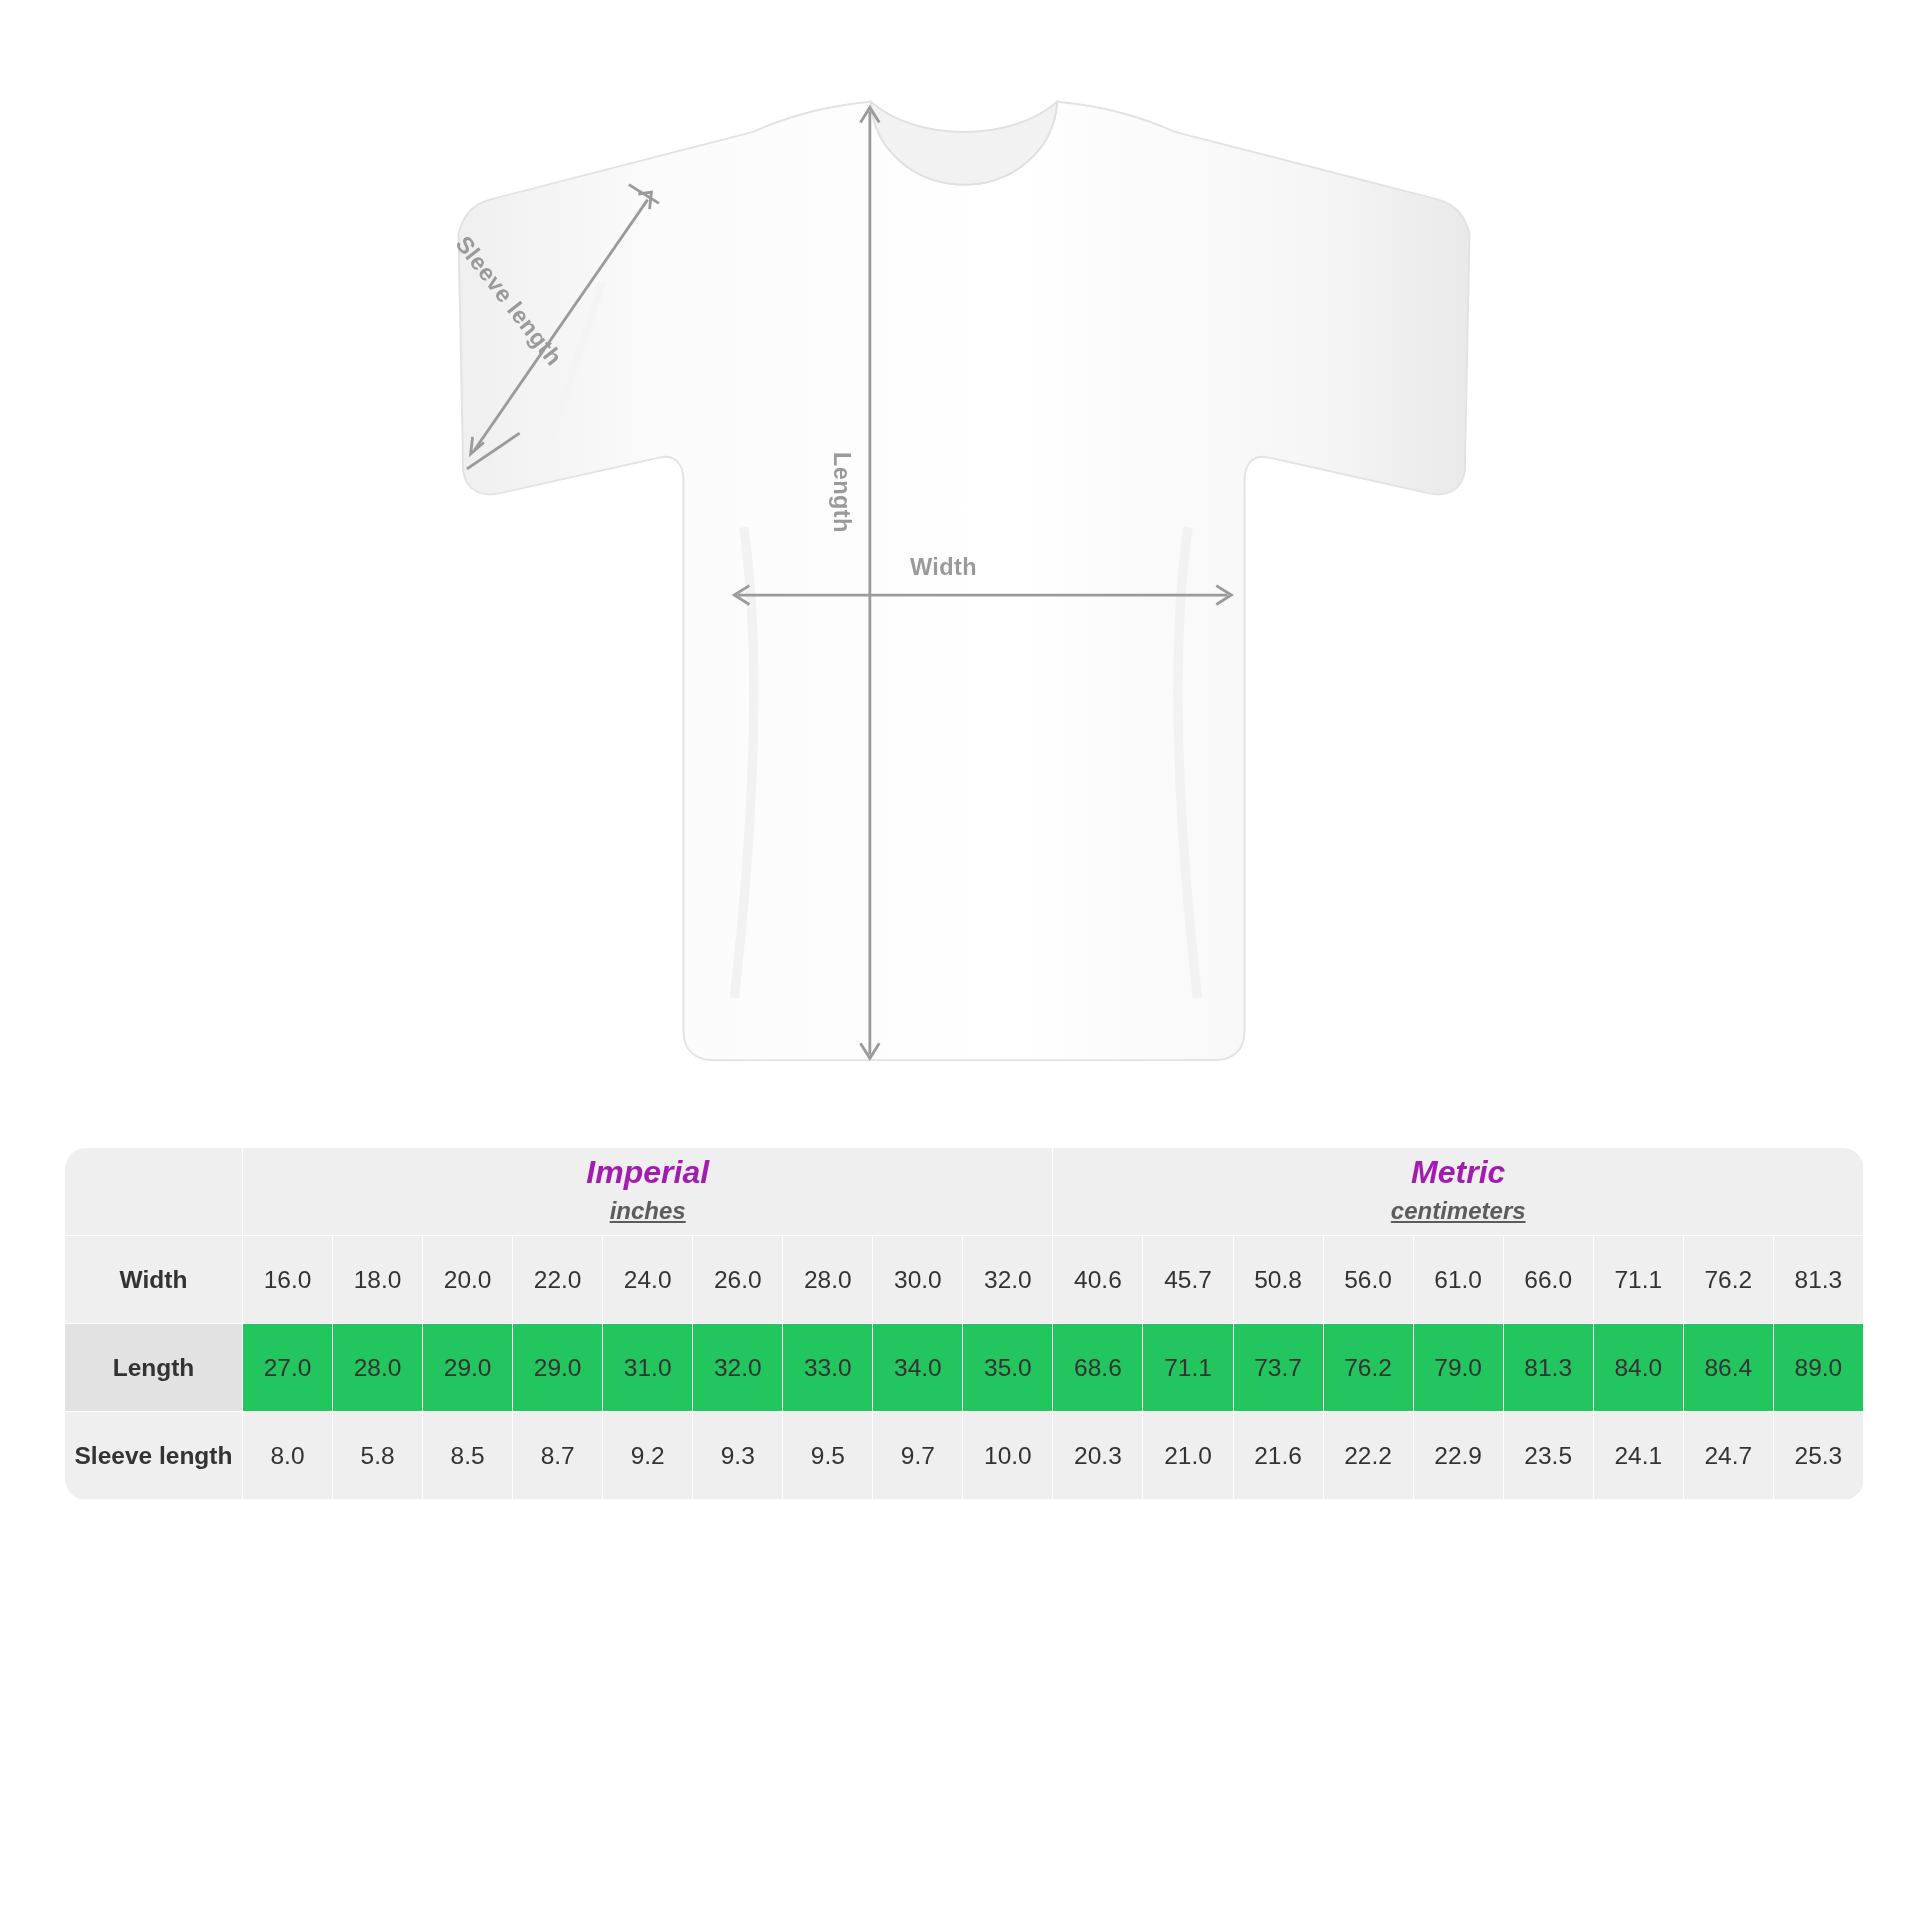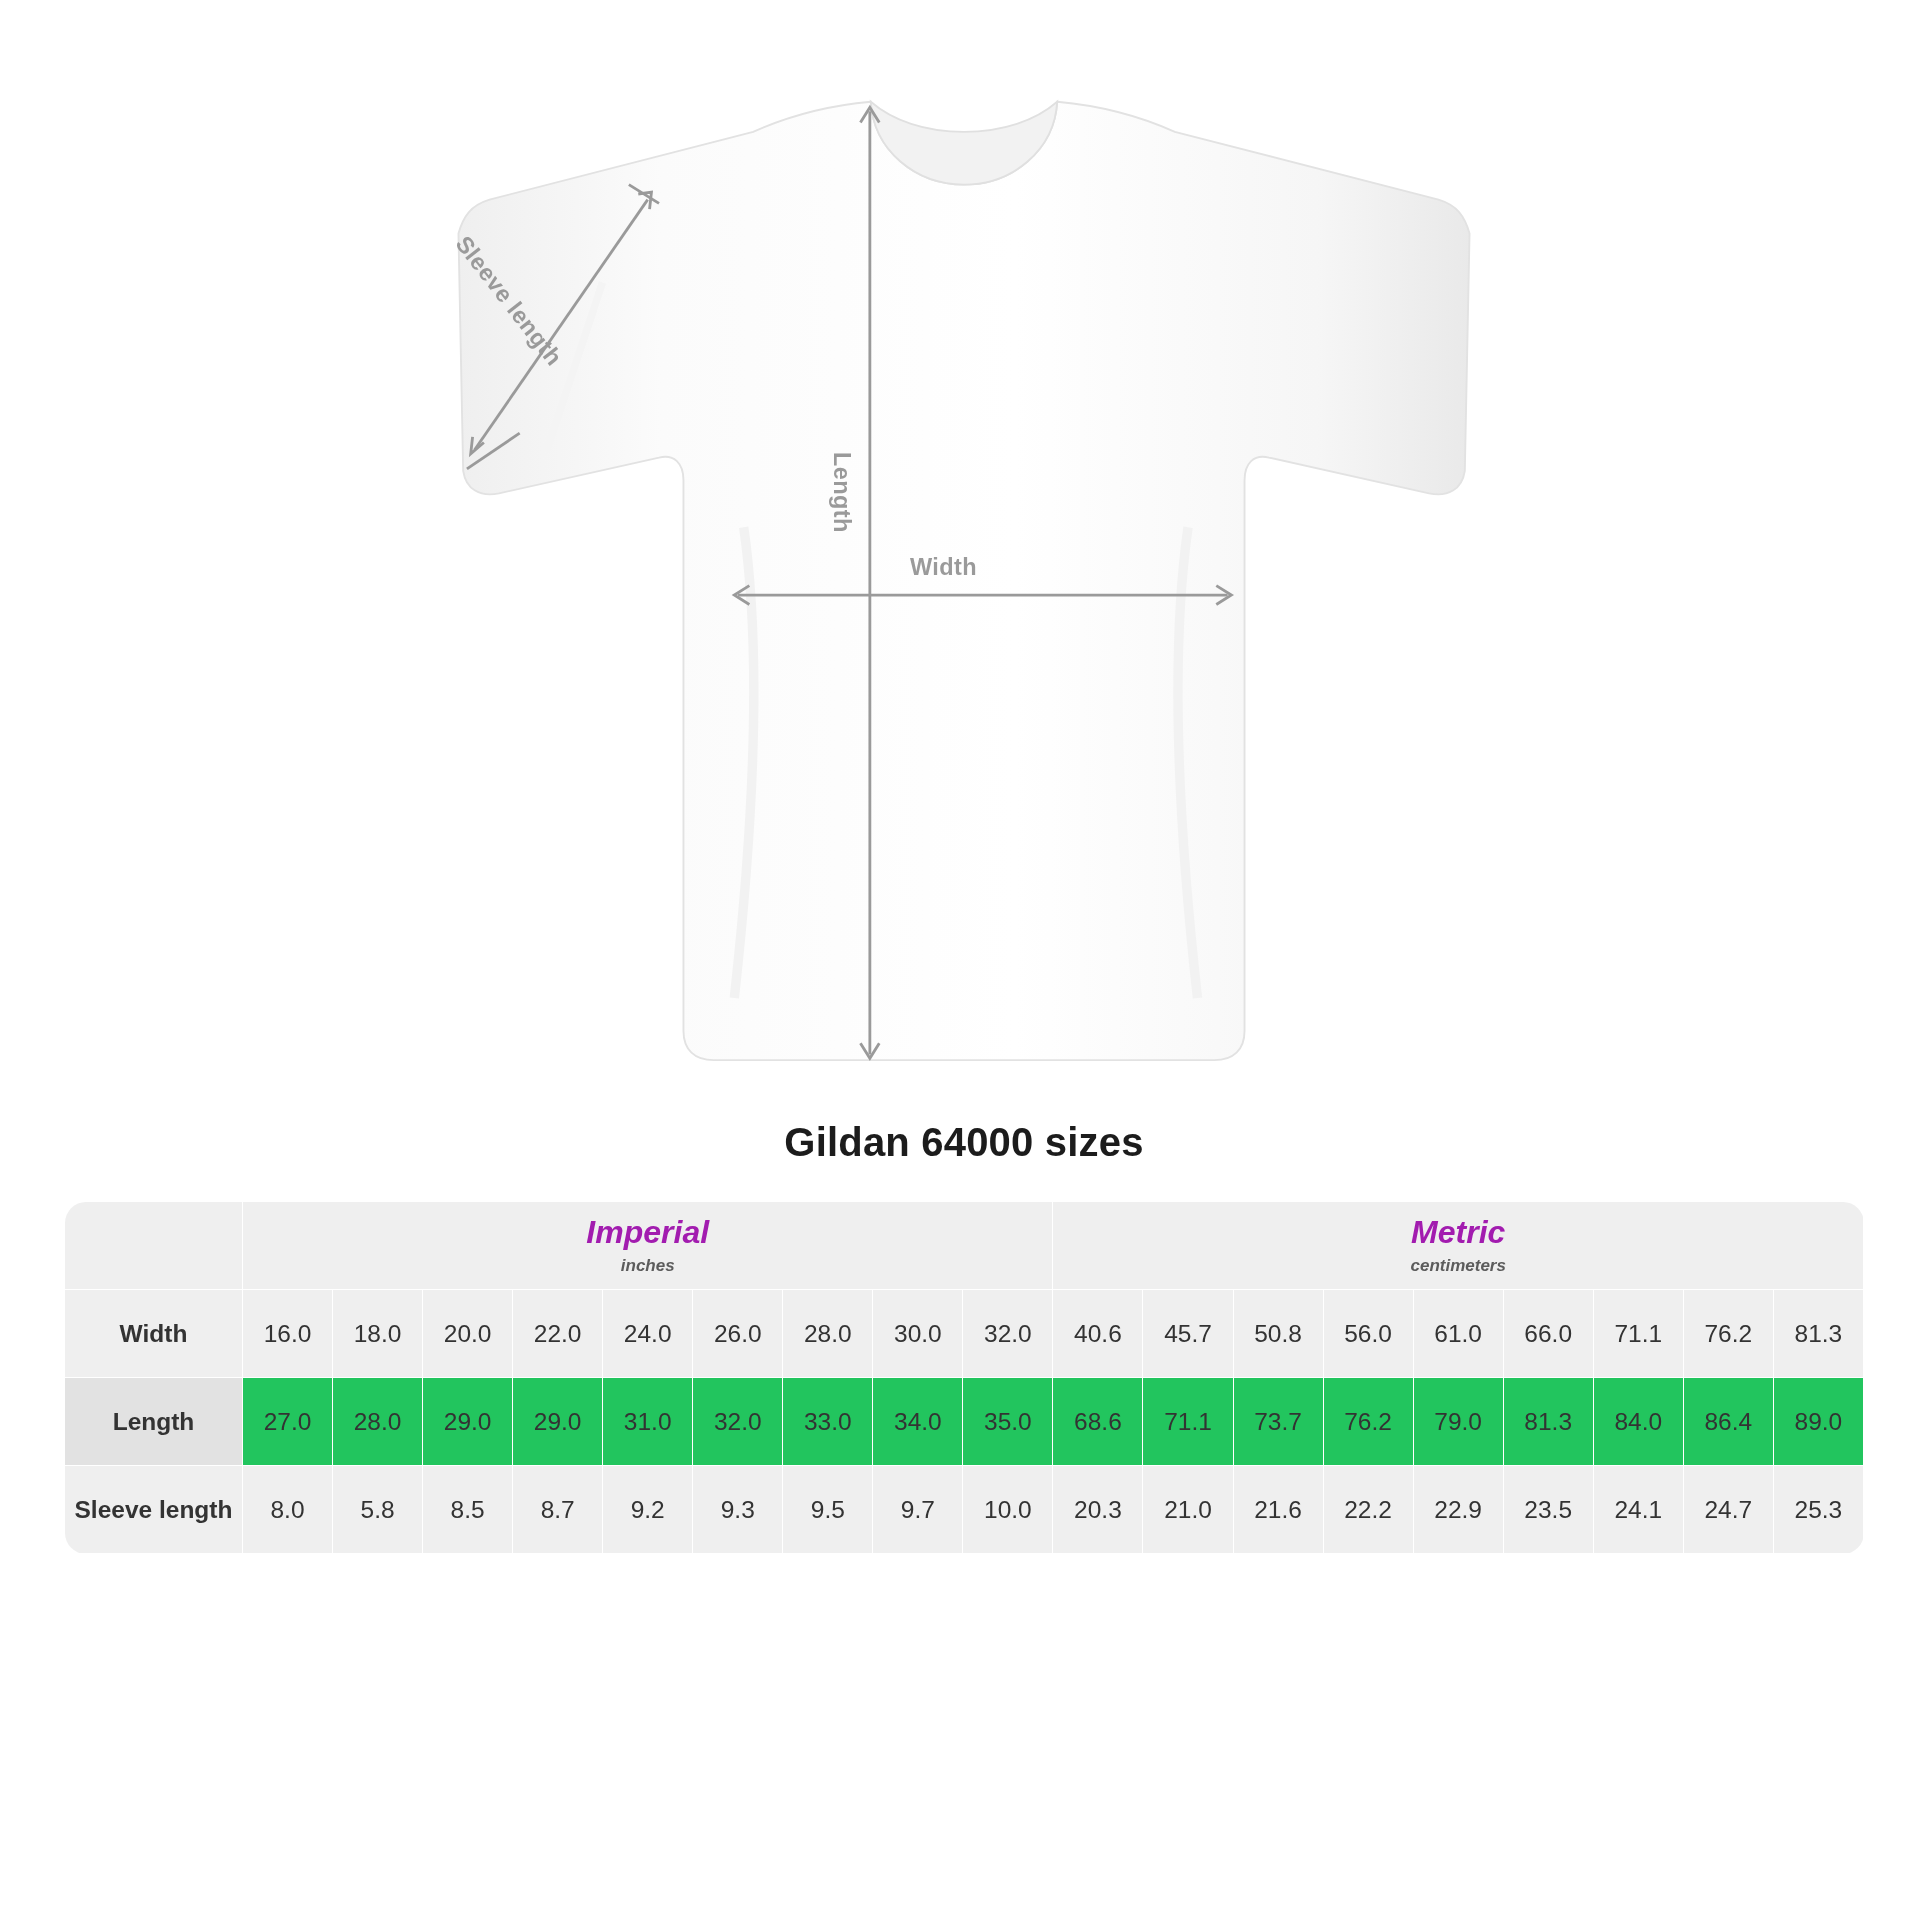--- a/index.html
+++ b/index.html
@@ -99,24 +99,25 @@
     vertical-align: middle;
   }
   .unit-head .unit-name {
     font-size: 32px;
     font-weight: bold;
     font-style: italic;
     color: #a21caf;
     line-height: 1.25;
   }
   .unit-head .unit-sub {
-    font-size: 17px;
+    font-size: 24px;
     font-style: italic;
     color: #5c5c5c;
     line-height: 1.6;
+    text-decoration: underline;
   }
   .corner-cell {
     background: #e9e9e9;
   }
   .row-head {
     font-weight: bold;
     color: #555555;
     background: #ececec;
     font-size: 25.4px;
   }
@@ -203,21 +204,20 @@
         <line x1="668" y1="196" x2="700" y2="216"></line>
       </g>
     </svg>
 
     <div class="dim-label label-length">Length</div>
     <div class="dim-label label-width">Width</div>
     <div class="dim-label label-sleeve">Sleeve length</div>
   </div>
 
   <div class="title-block">
-    <h1 class="chart-title">Gildan 64000 sizes</h1>
   </div>
 
   <div class="table-wrap">
     <table class="size-table">
       <thead>
         <tr>
           <th class="unit-head corner-cell first-col tl-round"></th>
           <th class="unit-head" colspan="9">
             <div class="unit-name">Imperial</div>
             <div class="unit-sub">inches</div>

